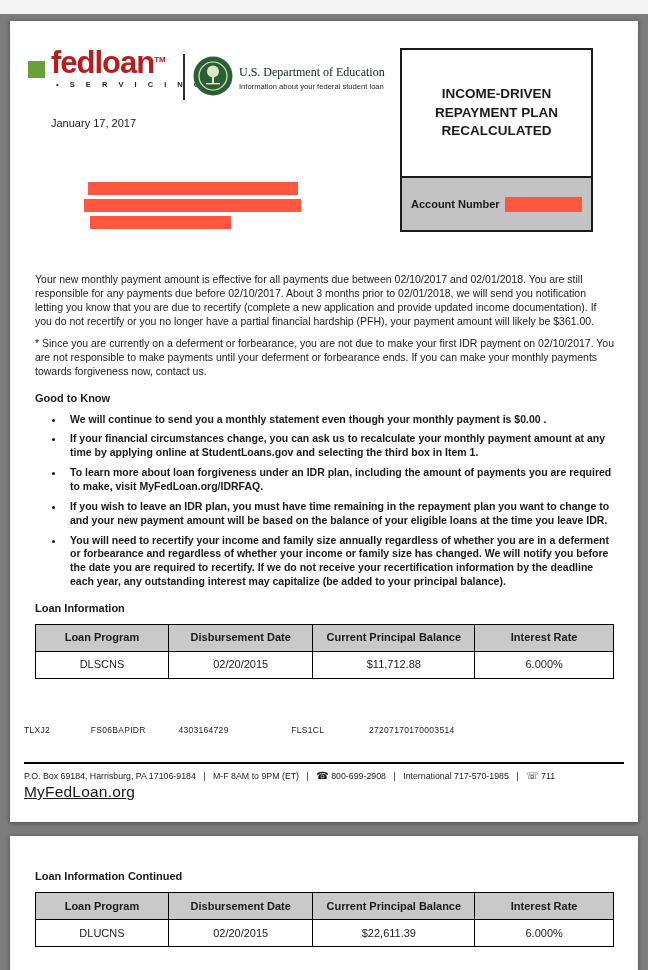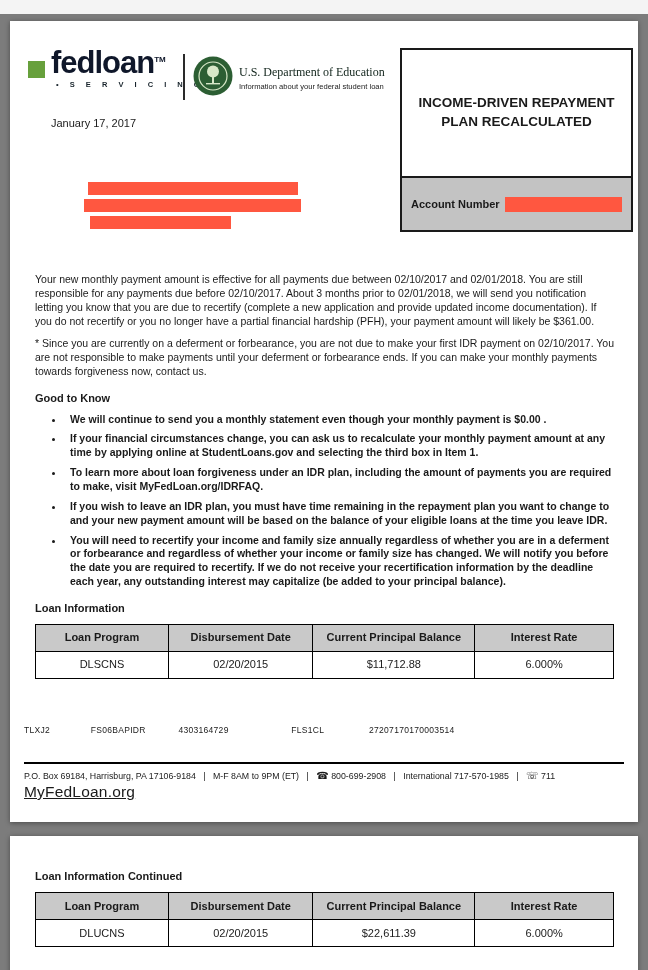--- a/index.html
+++ b/index.html
@@ -14,31 +14,31 @@
   .page {
     position:absolute; left:10px; width:628px; background:#ffffff;
     box-shadow:0 1px 5px rgba(0,0,0,0.4);
   }
   .page1 { top:21px; height:801px; }
   .page2 { top:836px; height:160px; }
 
   
   .green-sq { position:absolute; left:18px; top:40px; width:17px; height:17px; background:#67a03c; }
   .logo-text { position:absolute; left:41px; top:26px; }
-  .brand { font-size:31px; font-weight:bold; color:#0f172a; letter-spacing:-1px; line-height:1; }
+  .brand { font-size:31px; font-weight:bold; color:#b91c1c; letter-spacing:-1px; line-height:1; }
   .brand sup { font-size:8px; font-weight:bold; vertical-align:super; letter-spacing:0; }
   .servicing { font-size:7.5px; font-weight:bold; color:#18242c; letter-spacing:4.5px; margin-top:2px; padding-left:5px; }
   .logo-divider { position:absolute; left:173px; top:33px; width:2px; height:46px; background:#2a2a2a; }
   .seal { position:absolute; left:183px; top:35px; width:40px; height:40px; }
   .ed-text { position:absolute; left:229px; top:44px; width:180px; }
   .ed-title { font-family:"Liberation Serif", serif; font-weight:normal; font-size:12px; color:#10231a; }
   .ed-sub { font-size:7.6px; margin-top:2px; color:#222; }
 
   
-  .idr-box { position:absolute; left:390px; top:27px; width:233px; height:184px; border:2px solid #1a1a1a; background:#fff; }
+  .idr-box { position:absolute; left:390px; top:27px; width:193px; height:184px; border:2px solid #1a1a1a; background:#fff; }
   .idr-title {
     height:126px; display:flex; align-items:center; justify-content:center; text-align:center;
     font-weight:bold; font-size:13.5px; line-height:1.4; padding:0 16px;
   }
   .account-band {
     height:54px; background:#c3c3c3; border-top:2px solid #1a1a1a;
     display:flex; align-items:center; padding:0 9px;
   }
   .account-label { font-weight:bold; font-size:11px; white-space:nowrap; }
   .redact { background:#ff5740; }

